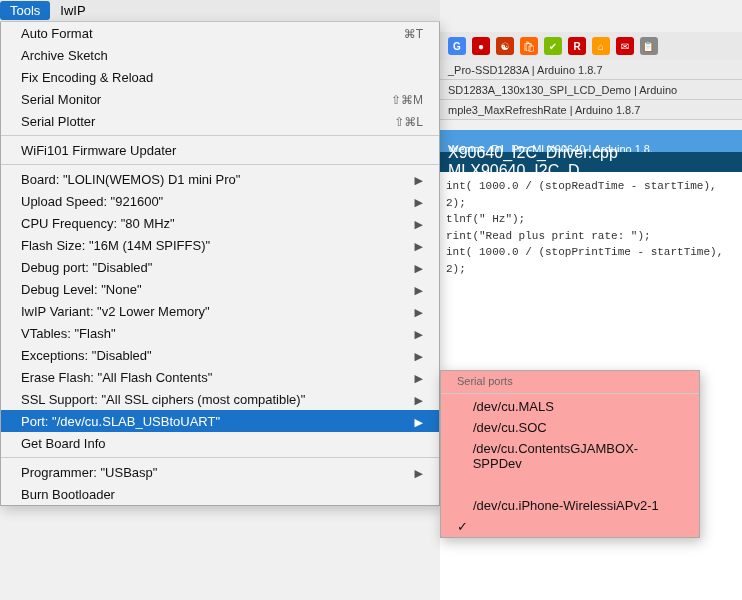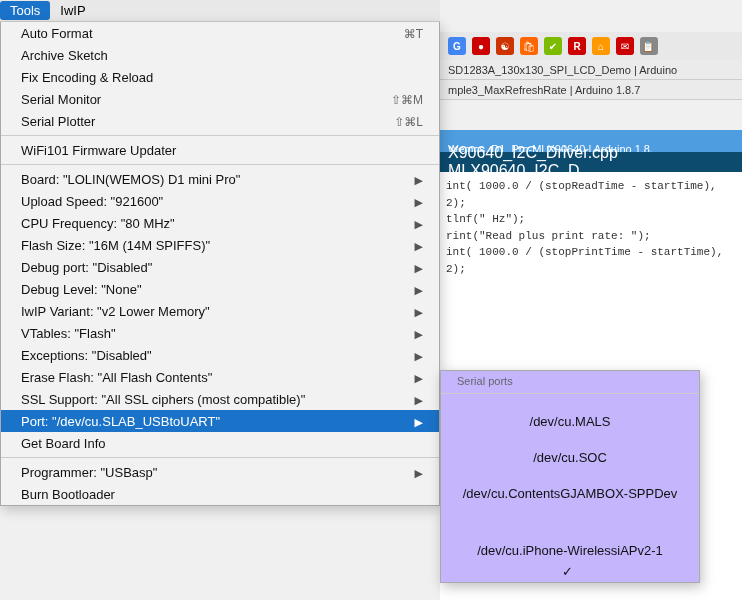--- a/index.html
+++ b/index.html
@@ -145,21 +145,21 @@
       background: #ccc;
       margin: 3px 0;
     }
 
     
     .submenu {
       position: absolute;
       top: 370px;
       left: 440px;
       width: 260px;
-      background: #c4b5fd;
+      background: #fca5a5;
       border: 1px solid #aaa;
       box-shadow: 2px 4px 12px rgba(0,0,0,0.25);
       z-index: 200;
     }
 
     .submenu-header {
       padding: 4px 16px;
       font-size: 11px;
       color: #666;
       font-weight: 500;
@@ -172,21 +172,20 @@
     }
 
     .submenu-item {
       display: flex;
       align-items: center;
       padding: 3px 16px;
       cursor: pointer;
       color: #111;
       font-size: 13px;
       min-height: 21px;
-      flex-direction: column;
     }
 
     .submenu-item .check {
       width: 16px;
       display: inline-block;
       color: #111;
     }
 
     .ide-active-tab {
       position: absolute;
@@ -219,20 +218,21 @@
   <div class="browser-icon" style="background:#cc3300;color:white;font-size:10px;">☯</div>
   <div class="browser-icon" style="background:#ff6600;color:white;font-size:10px;">🛍</div>
   <div class="browser-icon" style="background:#7cbb00;color:white;font-size:10px;">✔</div>
   <div class="browser-icon" style="background:#cc0000;color:white;font-weight:bold;font-size:10px;">R</div>
   <div class="browser-icon" style="background:#ff9900;color:white;font-size:10px;">⌂</div>
   <div class="browser-icon" style="background:#cc0000;color:white;font-size:10px;">✉</div>
   <div class="browser-icon" style="background:#888;color:white;font-size:10px;">📋</div>
 </div>
 
 <div style="position:absolute;top:60px;left:440px;right:0;">
+  <div class="ide-tab-row">_Pro-SSD1283A | Arduino 1.8.7</div>
   <div class="ide-tab-row">SD1283A_130x130_SPI_LCD_Demo | Arduino</div>
   <div class="ide-tab-row">mple3_MaxRefreshRate | Arduino 1.8.7</div>
 </div>
 
 <div class="ide-active-tab">Wemos_D1_Pro-MLX90640 | Arduino 1.8.</div>
 
 <div style="position:absolute;top:152px;left:440px;right:0;height:20px;background:#0c4a6e;display:flex;align-items:center;padding-left:8px;font-size:16px;color:white;">X90640_I2C_Driver.cpp   MLX90640_I2C_D</div>
 
 <div class="code-area" style="top:172px;">
   <div class="code-line">int( 1000.0 / (stopReadTime - startTime), 2);</div>

